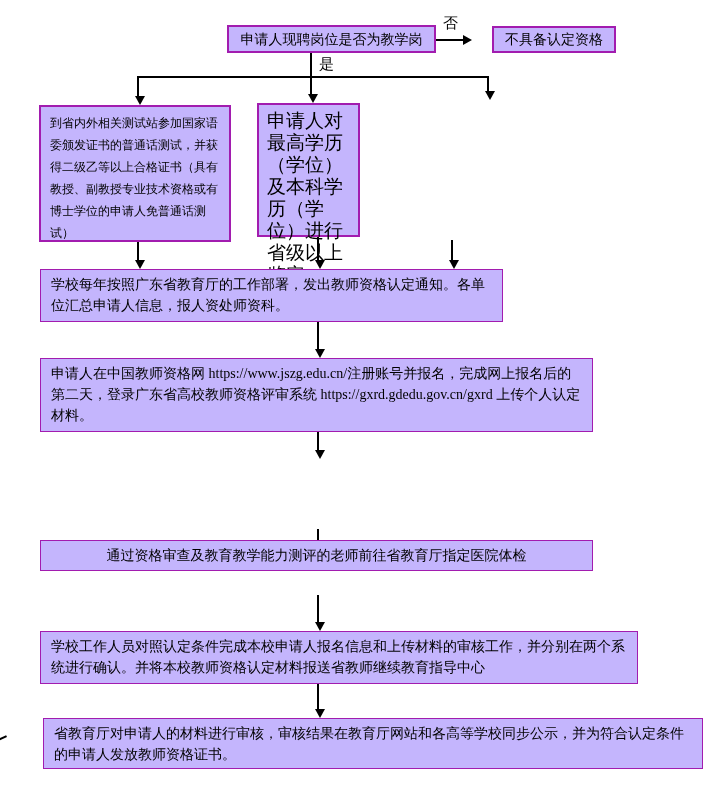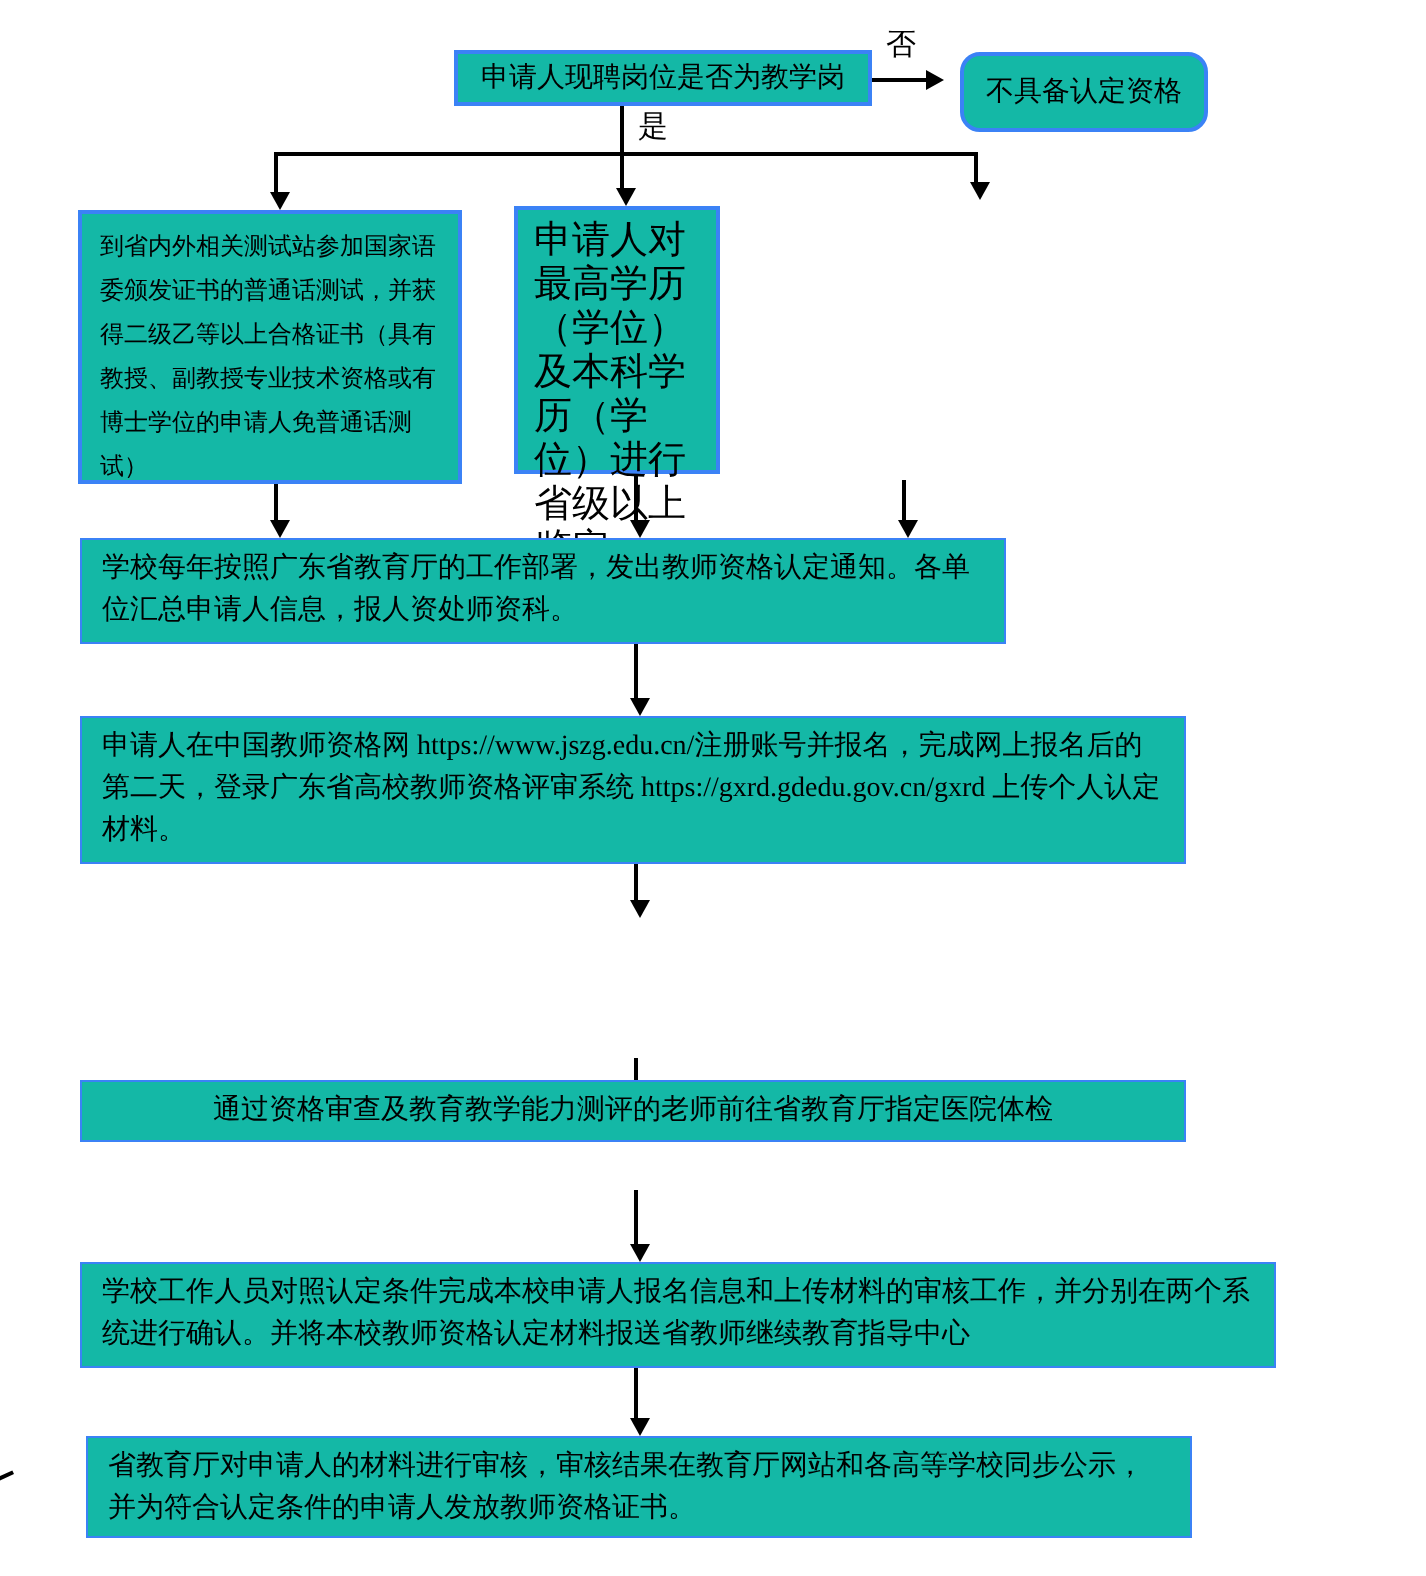--- a/index.html
+++ b/index.html
@@ -7,22 +7,22 @@
     position:relative;
     width:713px;height:788px;
     background:#ffffff;
     font-family:"Liberation Serif","DejaVu Serif",serif;
     color:#000;
     overflow:hidden;
   }
   .box{
     position:absolute;
     box-sizing:border-box;
-    background:#14b8a6;
-    border:2px solid #3b82f6;
+    background:#c4b5fd;
+    border:2px solid #a21caf;
     font-size:14px;
     line-height:21px;
     text-align:left;
   }
   .step{border-width:1px;padding:4px 10px;}
   .centered{display:flex;align-items:center;justify-content:center;text-align:center;}
   
   .vline{position:absolute;width:0;border-left:2px solid #000;}
   .hline{position:absolute;height:0;border-top:2px solid #000;}
   
@@ -46,21 +46,21 @@
 <body>
 
 <div class="canvas">
 
   <div class="box centered" style="left:227px;top:25px;width:209px;height:28px;">
     <span>申请人现聘岗位是否为教学岗</span>
   </div>
 
   <div class="harrow" style="left:436px;top:39px;width:34px;"></div>
   <div class="lbl" style="left:441px;top:16px;">否</div>
-  <div class="box centered" style="left:480px;top:26px;width:124px;height:40px;border-radius:10px;">
+  <div class="box centered" style="left:492px;top:26px;width:124px;height:27px;">
     <span>不具备认定资格</span>
   </div>
 
   <div class="vline" style="left:310px;top:53px;height:25px;"></div>
   <div class="lbl" style="left:317px;top:57px;">是</div>
   <div class="hline" style="left:138px;top:76px;width:351px;"></div>
   <div class="varrow" style="left:137px;top:76px;height:20px;"></div>
   <div class="varrow" style="left:310px;top:76px;height:18px;"></div>
   <div class="varrow" style="left:487px;top:76px;height:15px;"></div>
 
@@ -95,19 +95,19 @@
   </div>
 
   <div class="varrow" style="left:317px;top:595px;height:27px;"></div>
 
   <div class="box step" style="left:40px;top:631px;width:598px;height:53px;">
     <span>学校工作人员对照认定条件完成本校申请人报名信息和上传材料的审核工作，并分别在两个系统进行确认。并将本校教师资格认定材料报送省教师继续教育指导中心</span>
   </div>
 
   <div class="varrow" style="left:317px;top:684px;height:25px;"></div>
 
-  <div class="box step" style="left:43px;top:718px;width:553px;height:51px;">
+  <div class="box step" style="left:43px;top:718px;width:660px;height:51px;">
     <span>省教育厅对申请人的材料进行审核，审核结果在教育厅网站和各高等学校同步公示，并为符合认定条件的申请人发放教师资格证书。</span>
   </div>
 
   <div class="artifact"></div>
 
 </div>
 
 </body></html>

